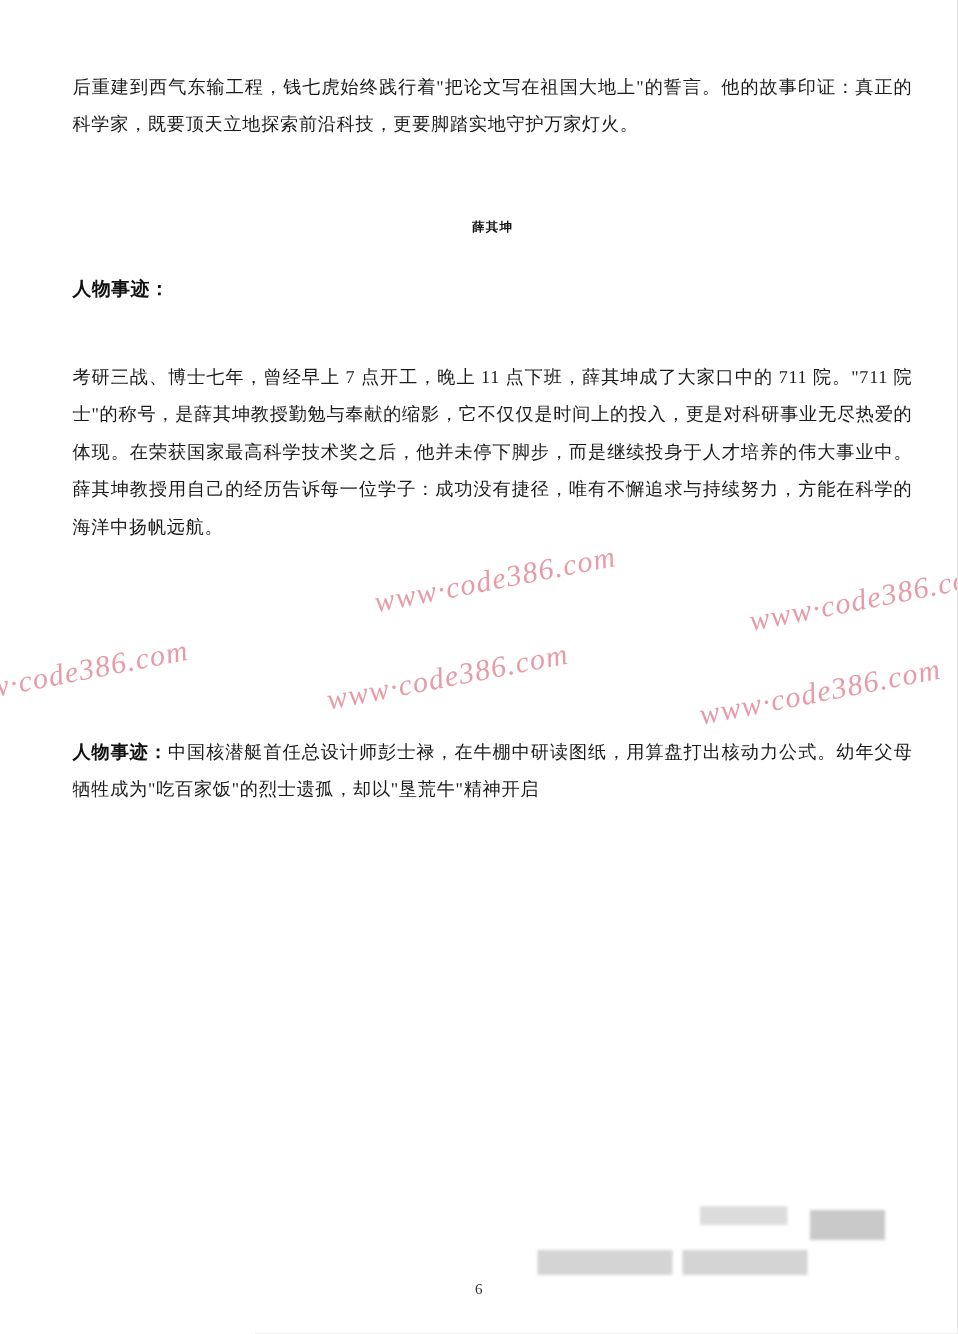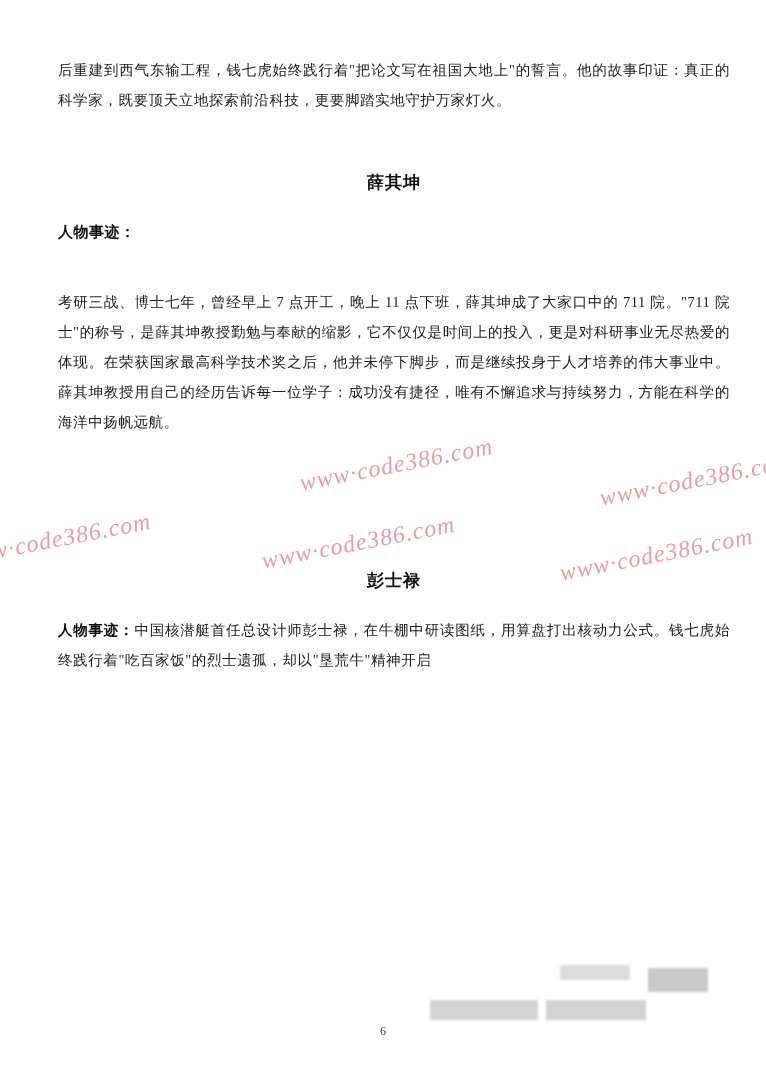--- a/index.html
+++ b/index.html
@@ -35,21 +35,21 @@
   }
   p.body {
     text-indent: 0;
   }
   .spacer-lg { height: 54px; }
   .spacer-md { height: 20px; }
   .spacer-sm { height: 10px; }
   .spacer-xl { height: 130px; }
   .center-title {
     text-align: center;
-    font-size: 17px;
+    font-size: 10px;
     font-weight: bold;
     color: #111;
     letter-spacing: 1px;
     line-height: 28px;
   }
   .section-label {
     font-size: 15px;
     font-weight: bold;
     color: #111;
     letter-spacing: 0.5px;
@@ -119,25 +119,24 @@
 
     <div class="spacer-md"></div>
 
 
     <div class="spacer-sm"></div>
 
     <p class="body">考研三战、博士七年，曾经早上 7 点开工，晚上 11 点下班，薛其坤成了大家口中的 711 院。"711 院士"的称号，是薛其坤教授勤勉与奉献的缩影，它不仅仅是时间上的投入，更是对科研事业无尽热爱的体现。在荣获国家最高科学技术奖之后，他并未停下脚步，而是继续投身于人才培养的伟大事业中。薛其坤教授用自己的经历告诉每一位学子：成功没有捷径，唯有不懈追求与持续努力，方能在科学的海洋中扬帆远航。</p>
 
     <div class="spacer-xl"></div>
 
-    <div class="center-title">彭士禄</div>
 
     <div class="spacer-md"></div>
 
-    <p class="body"><span class="inline-label">人物事迹：</span><span>中国核潜艇首任总设计师彭士禄，在牛棚中研读图纸，用算盘打出核动力公式。钱七虎始终践行着"吃百家饭"的烈士遗孤，却以"垦荒牛"精神开启</span></p>
+    <p class="body"><span class="inline-label">人物事迹：</span><span>中国核潜艇首任总设计师彭士禄，在牛棚中研读图纸，用算盘打出核动力公式。幼年父母牺牲成为"吃百家饭"的烈士遗孤，却以"垦荒牛"精神开启</span></p>
 
   </div>
 
   <div class="wm wm1">www·code386.com</div>
   <div class="wm wm2">www·code386.com</div>
   <div class="wm wm3">www·code386.com</div>
   <div class="wm wm4">www·code386.com</div>
   <div class="wm wm5">www·code386.com</div>
 
   <div class="blur-box bb4"></div>

